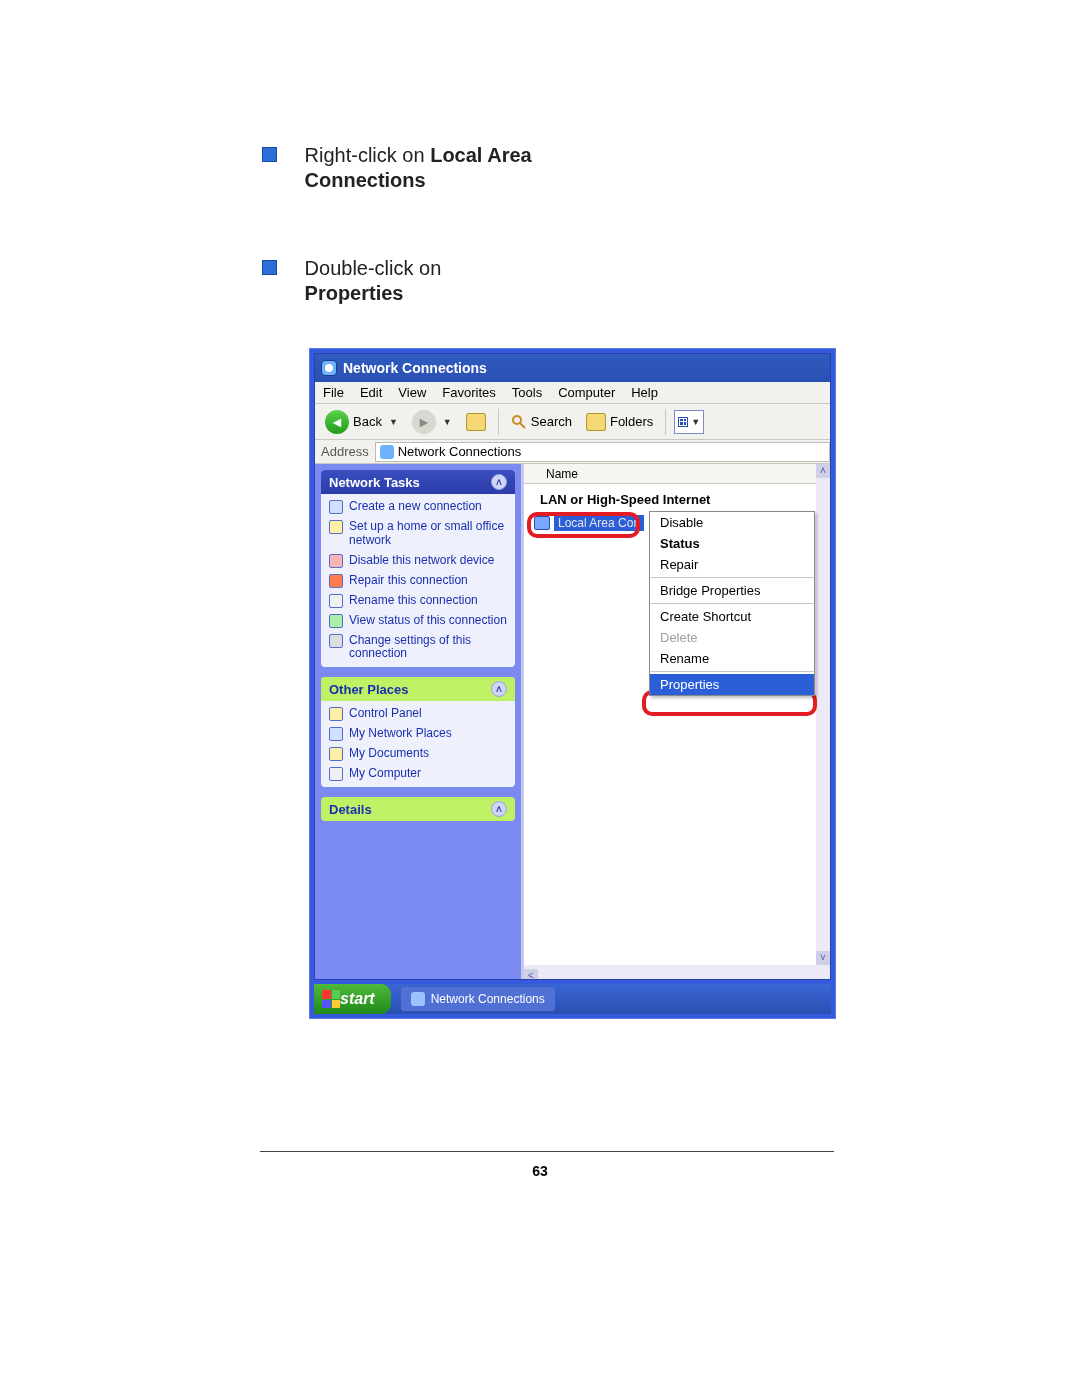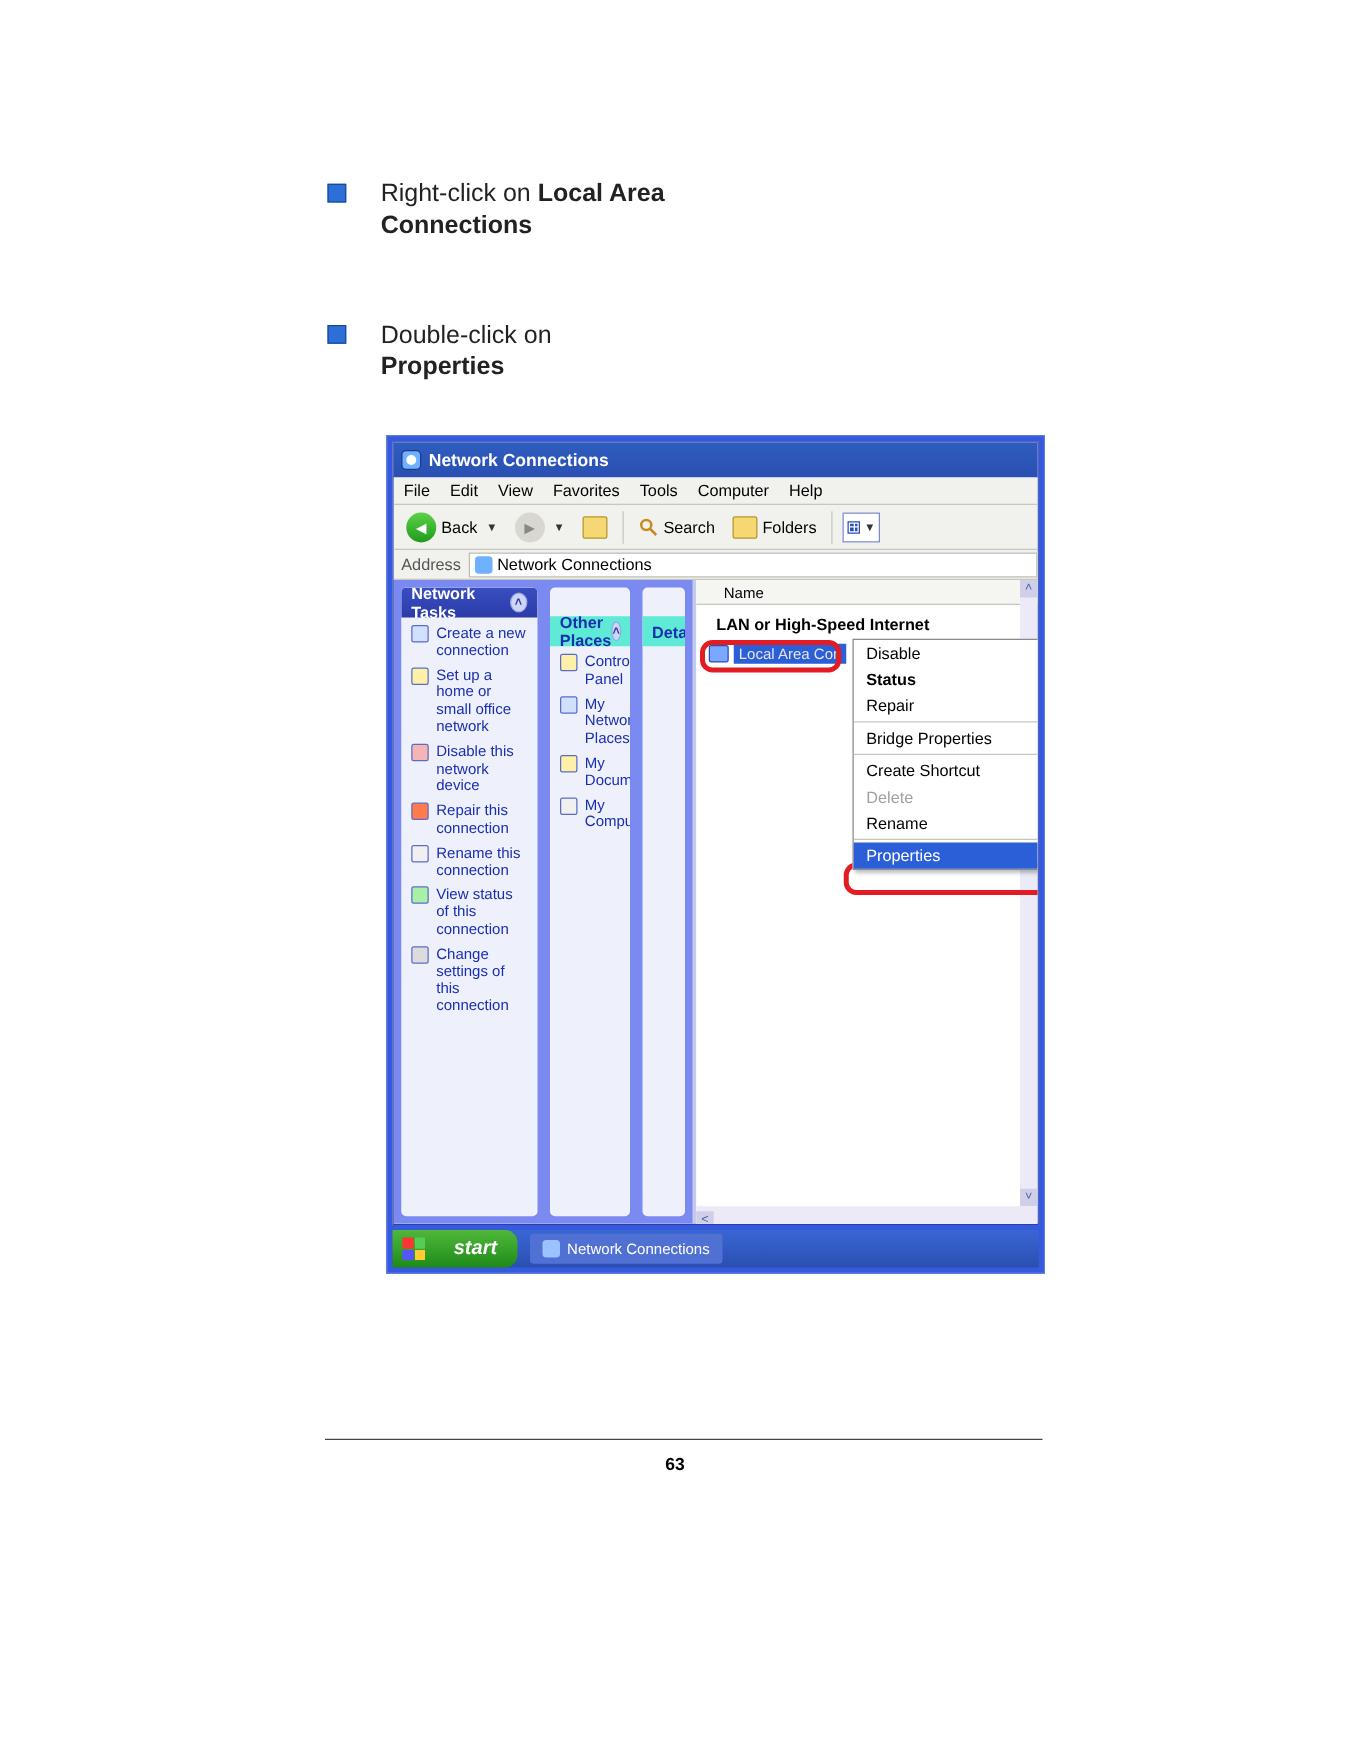--- a/index.html
+++ b/index.html
@@ -98,32 +98,32 @@
   }
   .addrbar .lbl { padding: 0 6px; color:#555; }
   .addrbar .box {
     flex: 1; background:#fff; border:1px solid #bcbcb2;
     height: 20px; display:flex; align-items:center; padding:0 4px; gap:4px;
   }
   .box .ic { width:14px; height:14px; background:#6fb1ff; border-radius:3px; }
   
   .workarea { flex:1; display:flex; overflow:hidden; }
   .sidebar {
-    width: 242px; background:#7a8af0; padding:6px;
-    display:flex; flex-direction:row; gap:10px;
+    width: 209px; background:#7a8af0; padding:6px;
+    display:flex; flex-direction:column; gap:10px;
     border-right: 3px solid #c5c9ee;
   }
   .panel { background:#eef1fb; border-radius:4px; overflow:hidden; }
   .panel .hd {
     height: 24px; display:flex; align-items:center;
     justify-content:space-between; padding:0 8px;
     font-size: 13px; font-weight:bold;
   }
   .panel.nt .hd { background: linear-gradient(#3a4ec0,#2b3ca8); color:#fff; }
-  .panel.op .hd, .panel.dt .hd { background:#5eead4; color:#1a2fb0;margin-top:23px; }
+  .panel.op .hd, .panel.dt .hd { background:#bef264; color:#1a2fb0; }
   .chev {
     width:16px; height:16px; border-radius:50%;
     background:#cfd6f5; border:1px solid #9aa5e5;
     display:flex; align-items:center; justify-content:center;
     font-size:10px; color:#2b3ca8;
   }
   .panel .bd { padding:6px 8px; display:flex; flex-direction:column; gap:6px; }
   .task { display:flex; align-items:flex-start; gap:6px; font-size:12px; color:#1a2fb0; }
   .task .ti { width:14px; height:14px; border:1px solid #5a6cc8; border-radius:2px; flex-shrink:0; }
   .task span { line-height:1.15; }
@@ -173,21 +173,21 @@
   
   .taskbar {
     position:absolute; left:4px; right:4px; bottom:4px; height:30px;
     background: linear-gradient(#3a66d4,#2a4fb2);
     display:flex; align-items:center;
   }
   .startbtn {
     height:30px; padding:0 16px 0 8px;
     background: linear-gradient(#4fb83a,#1f8a1a);
     color:#fff; font-style:italic; font-weight:bold; font-size:16px;
-    display:flex; align-items:center; gap:23px;
+    display:flex; align-items:center; gap:0;
     border-radius: 0 10px 10px 0;
   }
   .startbtn .flag {
     width:18px; height:18px; display:grid;
     grid-template-columns:1fr 1fr; grid-template-rows:1fr 1fr; gap:1px;
   }
   .startbtn .flag i:nth-child(1){background:#f33;}
   .startbtn .flag i:nth-child(2){background:#5c5;}
   .startbtn .flag i:nth-child(3){background:#55f;}
   .startbtn .flag i:nth-child(4){background:#fc3;}

